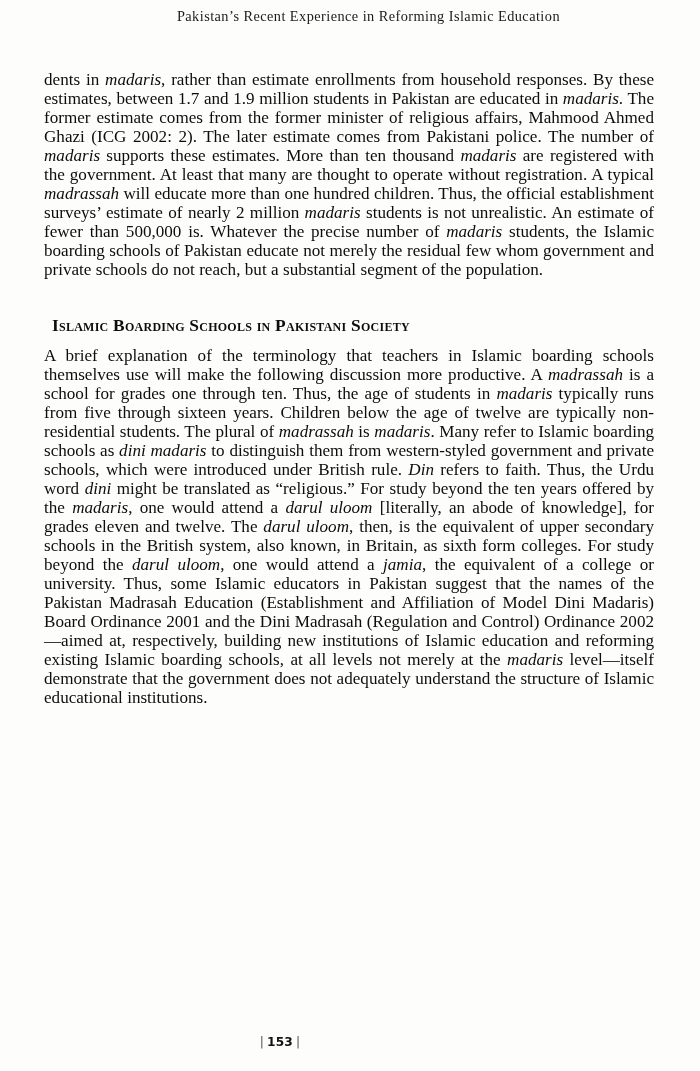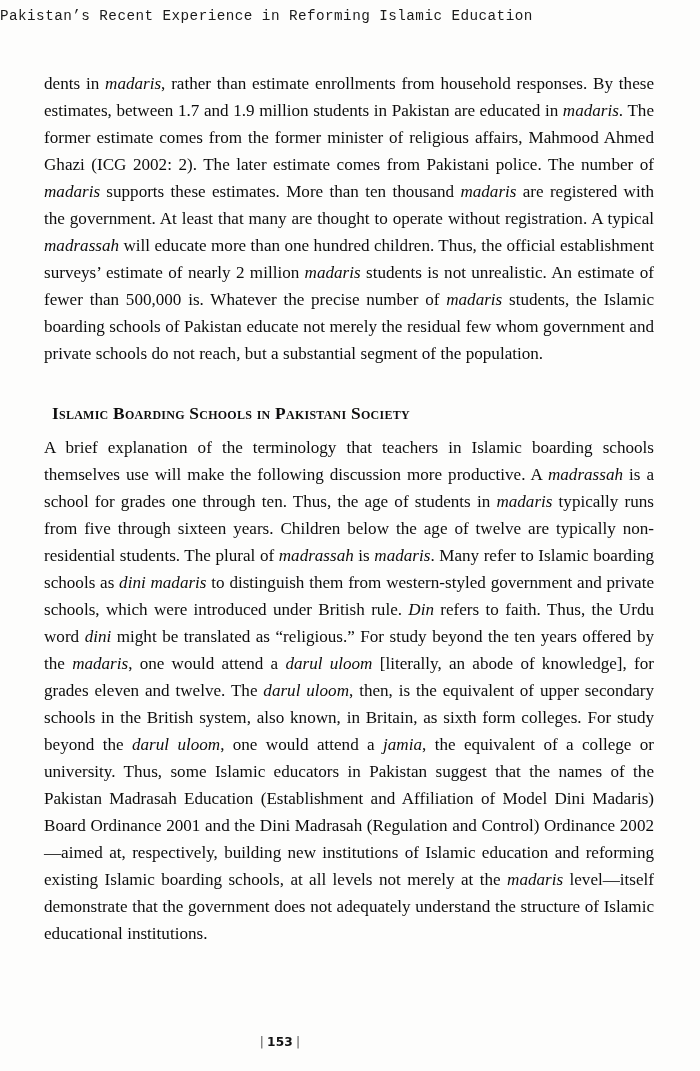--- a/index.html
+++ b/index.html
@@ -21,40 +21,40 @@
     height: 1071px;
     box-sizing: border-box;
   }
 
   
   .running-head {
     position: absolute;
     top: 8px;
     left: 0;
     width: 560px;
-    text-align: left;
-    font-family: Liberation Mono, monospace;
+    text-align: right;
+    font-family: Liberation Serif, serif;
     font-size: 14.3px;
     letter-spacing: 0.45px;
     color: #1a1a1a;
     white-space: nowrap;
   }
 
   
   .column {
     position: absolute;
     top: 70px;
     left: 44px;
     width: 610px;
   }
 
   p.body-text {
     margin: 0;
     font-size: 17.1px;
-    line-height: 27px;
+    line-height: 19px;
     text-align: justify;
     text-justify: inter-word;
     -webkit-hyphens: none;
     hyphens: none;
     word-spacing: 0.1px;
   }
 
   .spacer-before-heading {
     height: 25px;
   }

